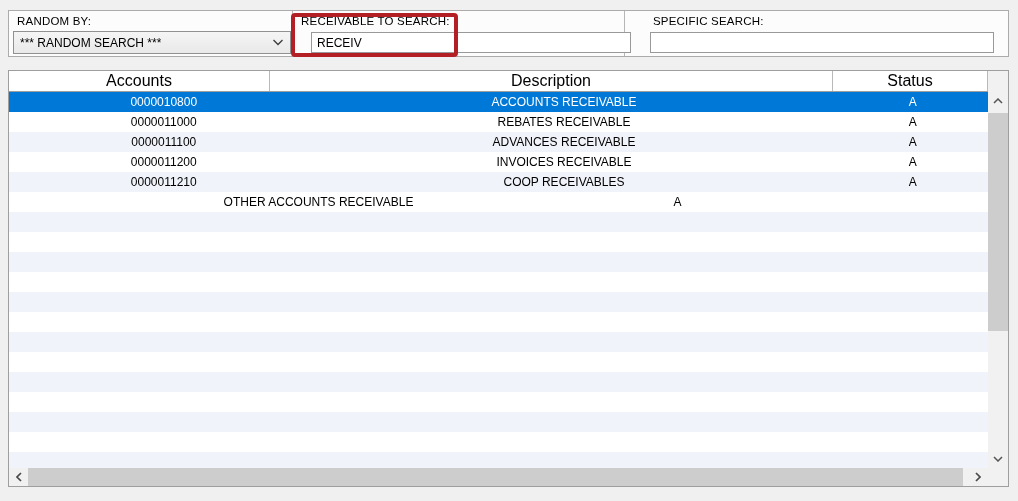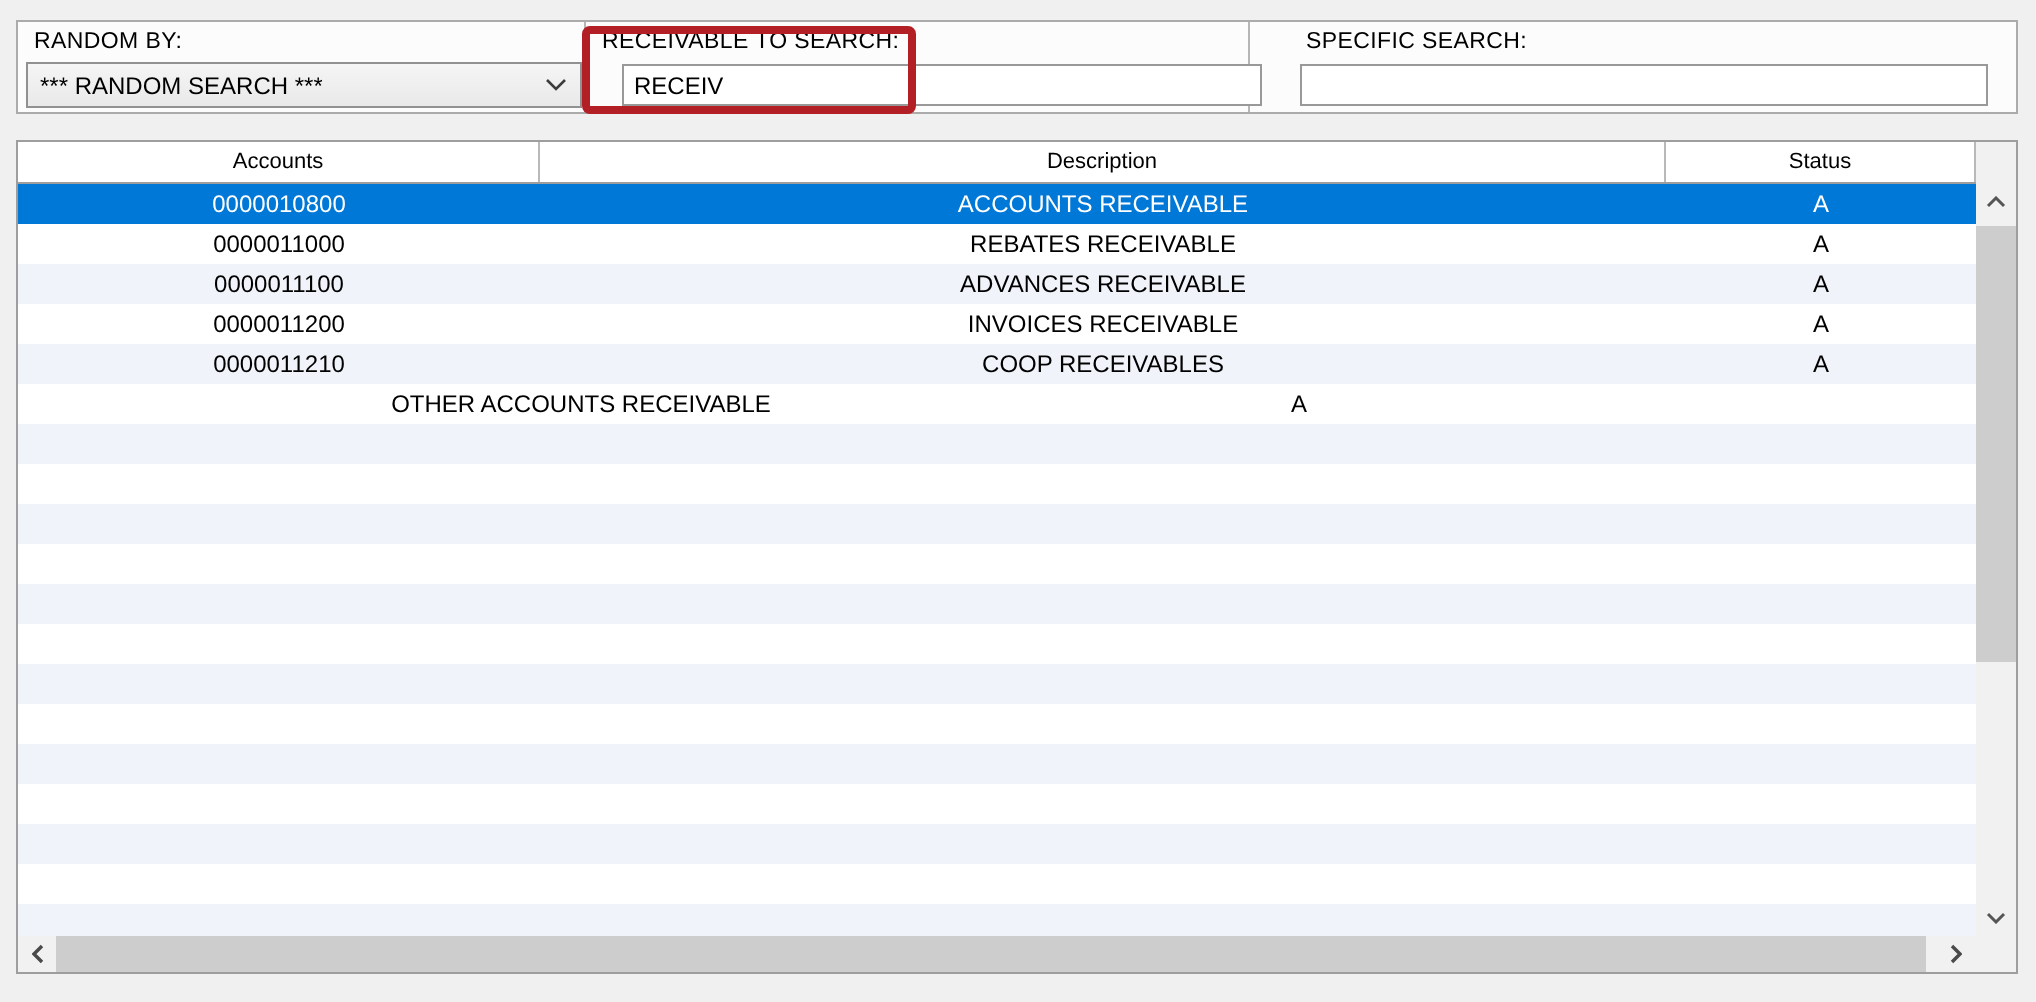--- a/index.html
+++ b/index.html
@@ -42,30 +42,30 @@
   
   .table-panel{
     position:absolute;left:8px;top:70px;width:1001px;height:417px;
     background:#fff;border:1px solid #9e9e9e;box-sizing:border-box;
   }
   .thead{
     position:absolute;left:0;top:0;width:979px;height:20px;
     display:flex;border-bottom:1px solid #9e9e9e;background:#fff;
   }
   .th{
-    box-sizing:border-box;font-size:11px;line-height:20px;text-align:center;
+    box-sizing:border-box;font-size:16px;line-height:20px;text-align:center;
     border-right:1px solid #b9b9b9;overflow:hidden;
   }
   .c0{width:261px;}
   .c1{width:563px;}
   .c2{width:155px;}
   .tbody{
     position:absolute;left:0;top:21px;width:979px;bottom:18px;overflow:hidden;
   }
-  .row{display:flex;height:20px;}
+  .row{display:flex;height:20px;padding-left:28px;}
   .row:nth-child(odd){background:var(--stripe,#f0f3f9);}
   .row:nth-child(even){background:#fff;}
   .row.selected{background:var(--selection,#0078d7);color:#fff;}
   .cell{font-size:12px;line-height:20px;text-align:center;overflow:hidden;white-space:nowrap;}
   
   .vscroll{
     position:absolute;top:0;right:0;width:20px;bottom:18px;background:#f1f1f1;
   }
   .vscroll-up{position:absolute;left:0;top:20px;width:20px;height:20px;display:flex;align-items:center;justify-content:center;}
   .vscroll-thumb{position:absolute;left:0;top:42px;width:20px;height:218px;background:var(--thumb,#cdcdcd);}

